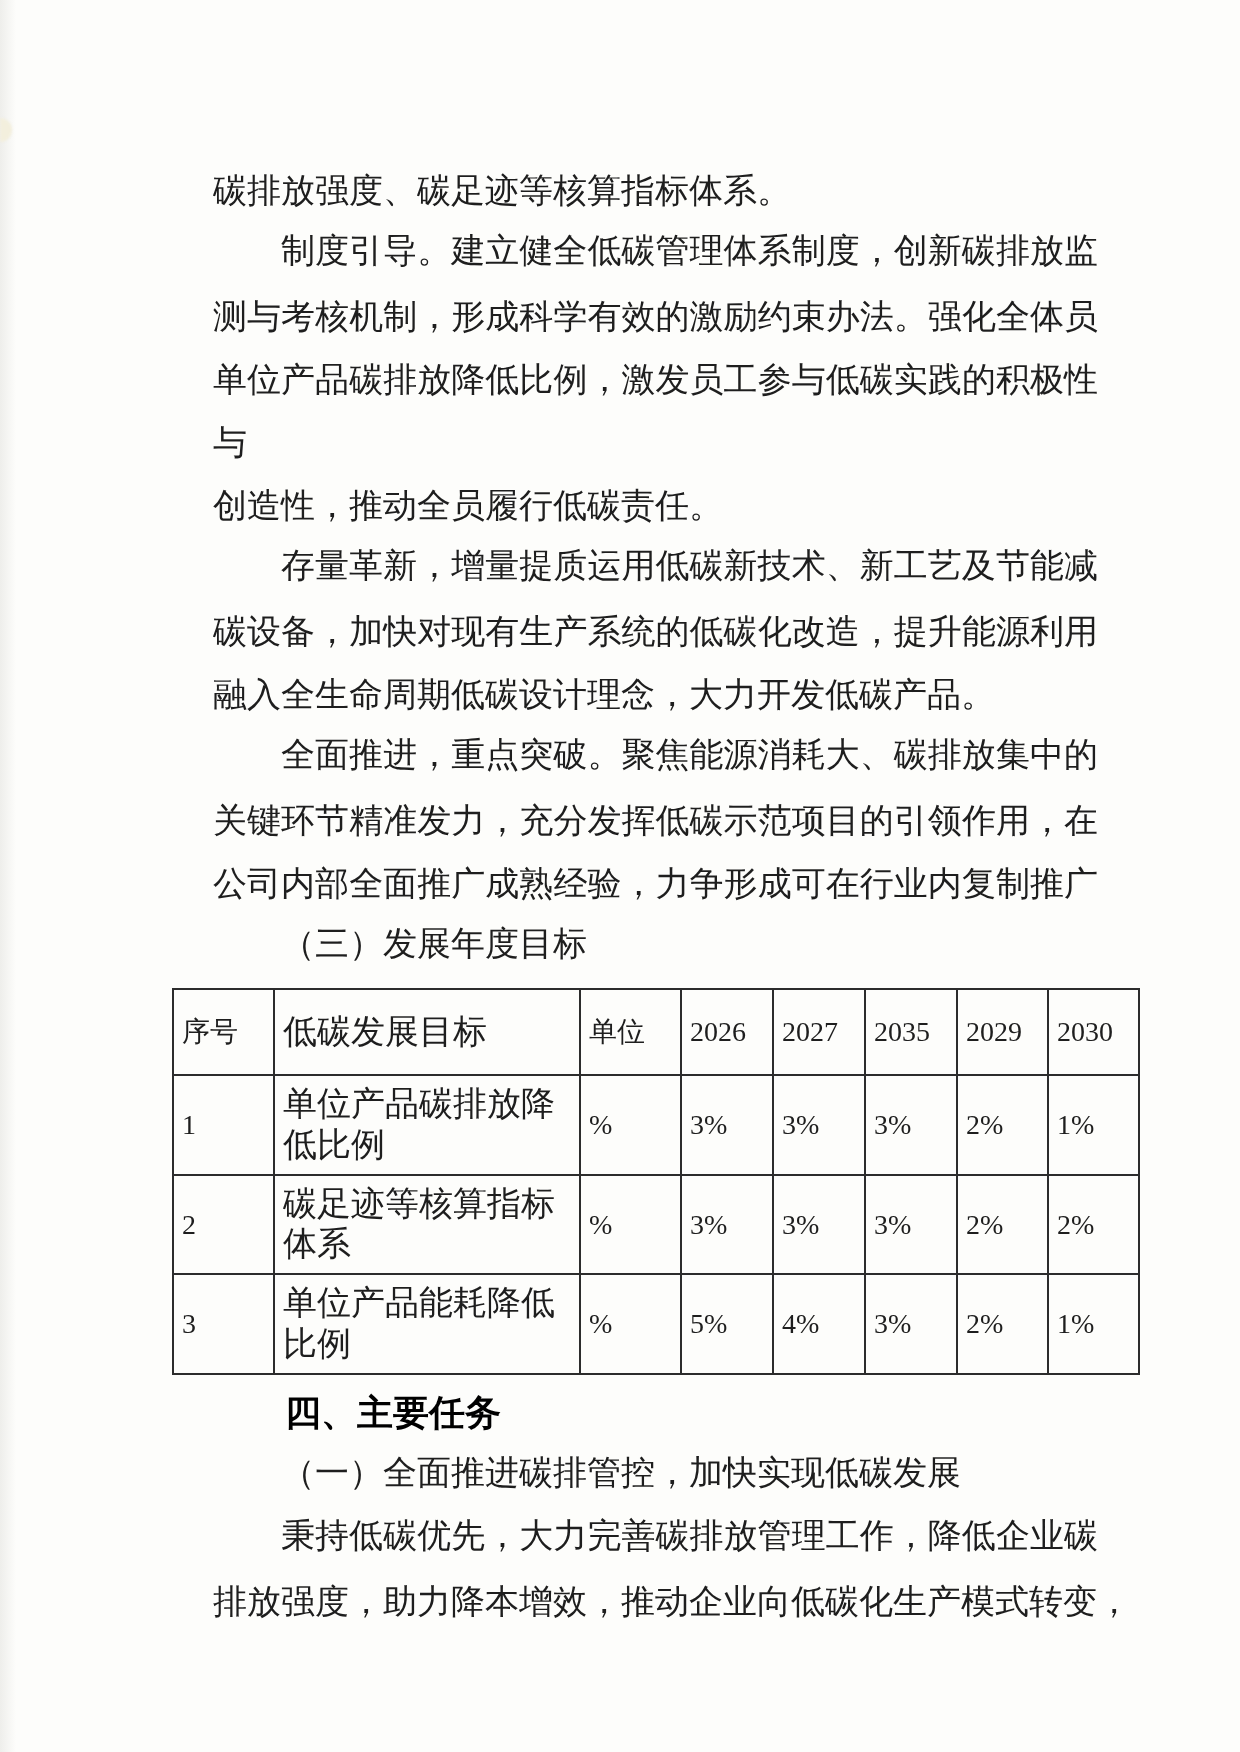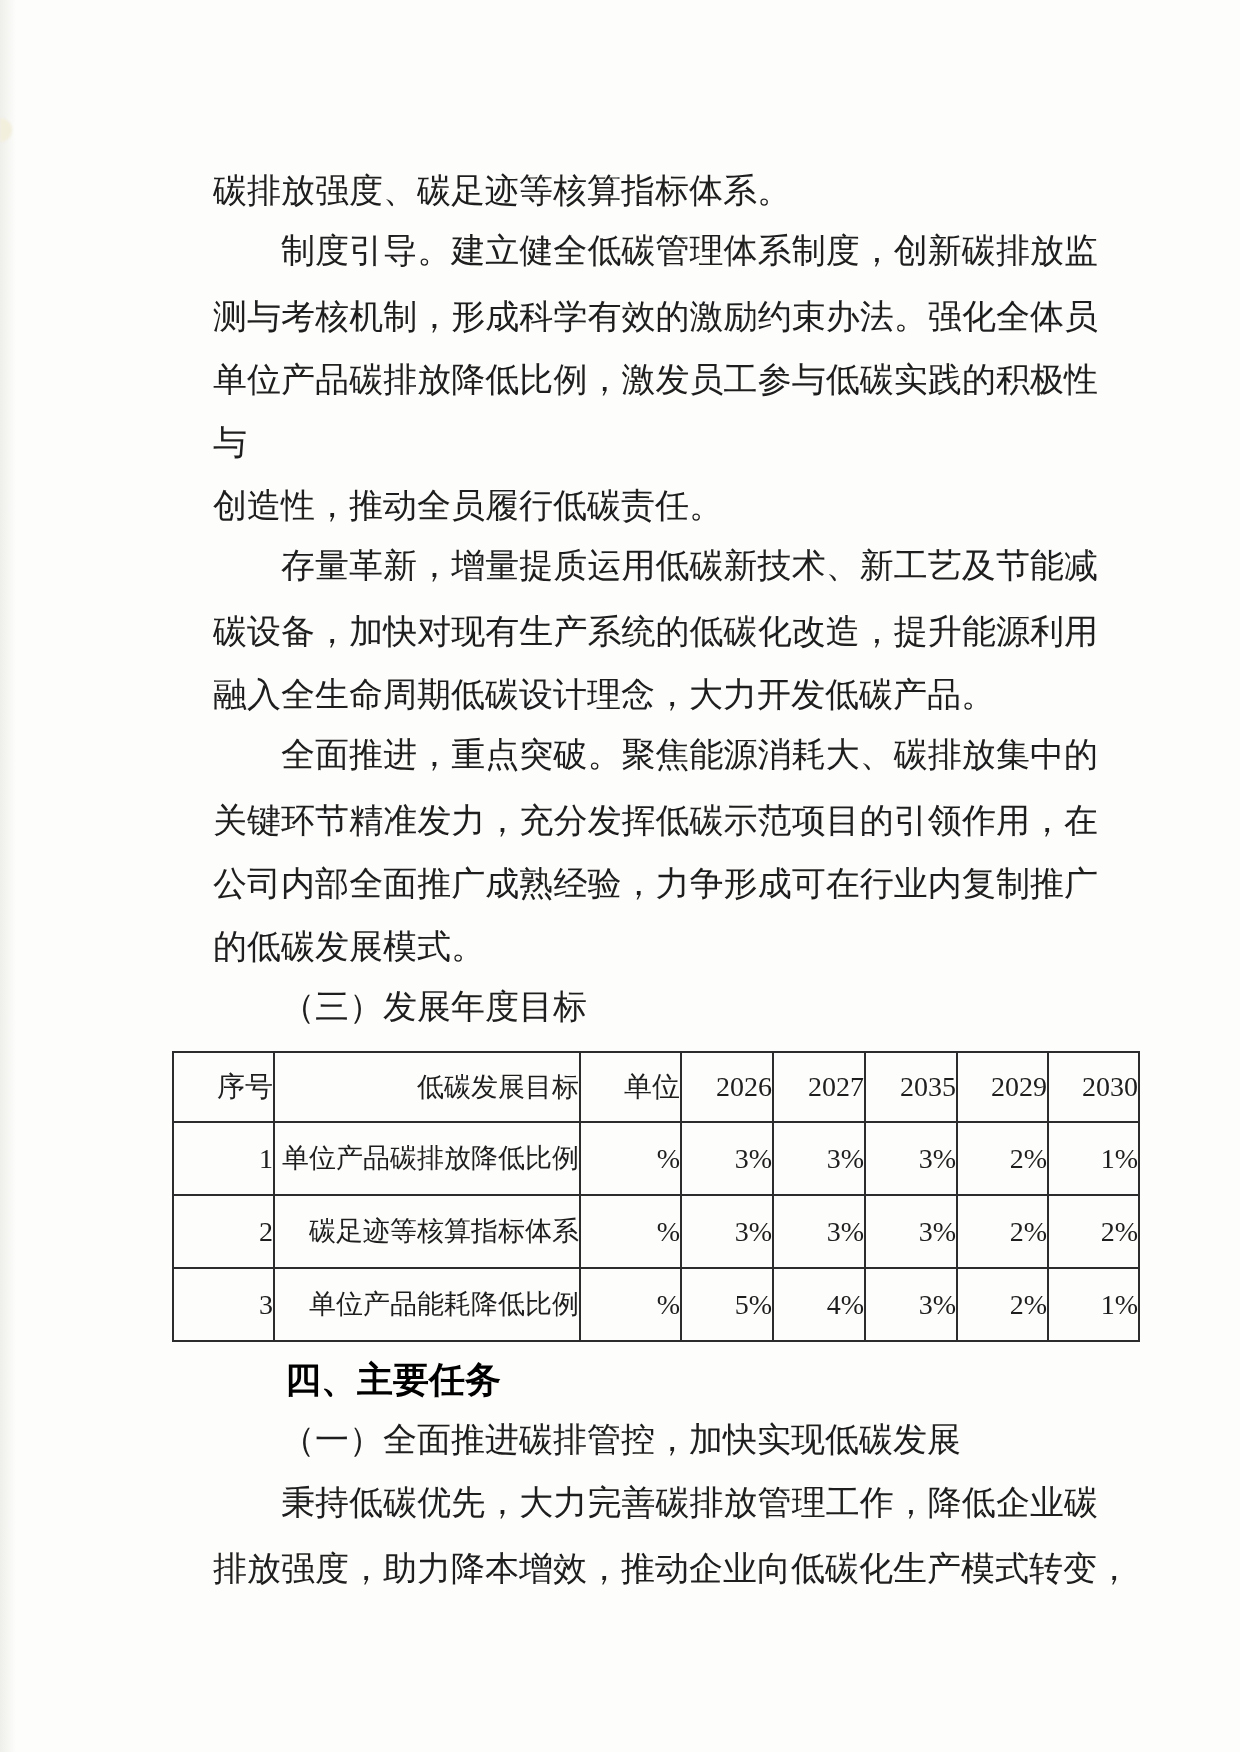--- a/index.html
+++ b/index.html
@@ -47,31 +47,31 @@
   table.targets {
     border-collapse: collapse;
     table-layout: fixed;
     width: 966px;
     margin-left: -41px;
     margin-top: 10px;
     border: 2px solid #2c2c2c;
   }
   table.targets th, table.targets td {
     border: 2px solid #2c2c2c;
-    text-align: right;
+    text-align: left;
     vertical-align: middle;
     font-weight: normal;
-    padding: 0;
+    padding: 8px;
     font-size: 28px;
     line-height: 1.2;
     overflow: hidden;
   }
   table.targets thead th { height: 68px; }
   table.targets tbody td { height: 71px; }
-  table.targets td:nth-child(2), table.targets th:nth-child(2) { font-size: 27px; }
+  table.targets td:nth-child(2), table.targets th:nth-child(2) { font-size: 34px; }
 
   .heading-bold {
     font-family: "Liberation Sans", "DejaVu Sans", sans-serif;
     font-weight: 700;
     font-size: 36px;
     line-height: 63px;
     text-indent: 72px;
     margin-top: 6px;
     color: #000000;
   }
@@ -89,21 +89,20 @@
     <div class="line indent j">制度引导。建立健全低碳管理体系制度，创新碳排放监</div>
     <div class="line j">测与考核机制，形成科学有效的激励约束办法。强化全体员</div>
     <div class="line j">单位产品碳排放降低比例，激发员工参与低碳实践的积极性与</div>
     <div class="line">创造性，推动全员履行低碳责任。</div>
     <div class="line indent j">存量革新，增量提质运用低碳新技术、新工艺及节能减</div>
     <div class="line j">碳设备，加快对现有生产系统的低碳化改造，提升能源利用</div>
     <div class="line">融入全生命周期低碳设计理念，大力开发低碳产品。</div>
     <div class="line indent j">全面推进，重点突破。聚焦能源消耗大、碳排放集中的</div>
     <div class="line j">关键环节精准发力，充分发挥低碳示范项目的引领作用，在</div>
     <div class="line j">公司内部全面推广成熟经验，力争形成可在行业内复制推广</div>
-    <div class="line">的低碳发展模式。</div>
 
     <div class="line indent">（三）发展年度目标</div>
 
     <table class="targets">
       <colgroup>
         <col style="width:101px">
           <col style="width:306px">
           <col style="width:101px">
         <col style="width:92px">
           <col style="width:92px">

